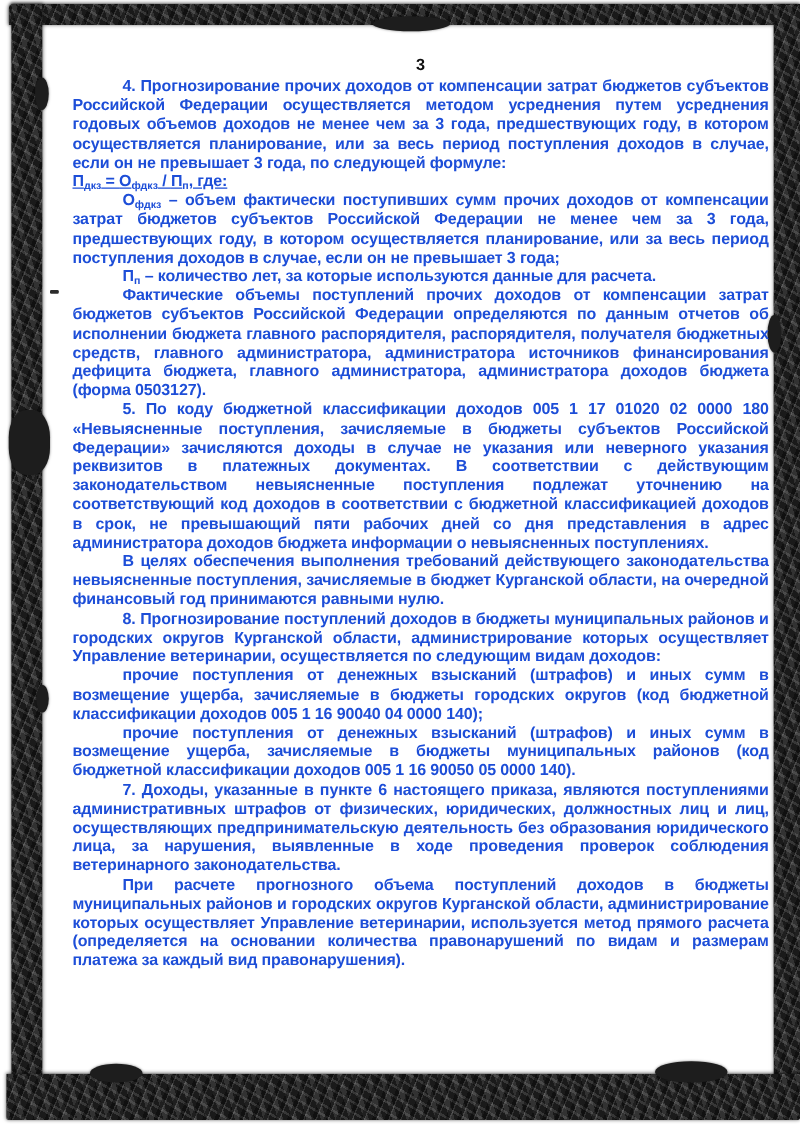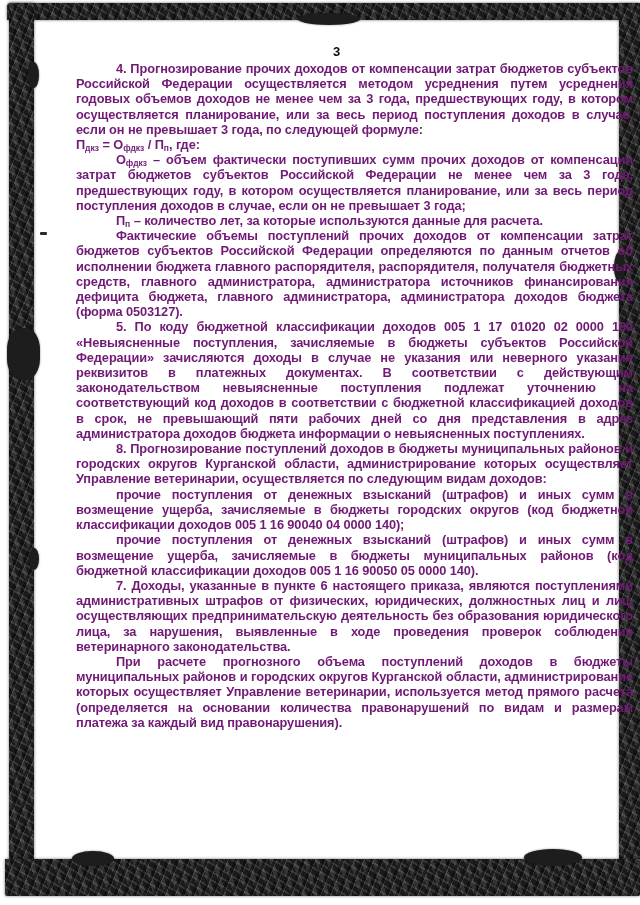--- a/index.html
+++ b/index.html
@@ -51,30 +51,30 @@
   }
   .pagenum {
     position: absolute;
     top: 44px; left: 58px; width: 557px;
     text-align: center;
     font-size: 13px; font-weight: bold;
     color: #0d0d0d;
   }
   .doc {
     position: absolute;
-    left: 76px; top: 61px; width: 557px;
-    color: #701a75;
+    left: 58px; top: 61px; width: 557px;
+    color: #1d4ed8;
     font-size: 12.8px;
     line-height: 15.2px;
     font-weight: bold;
     letter-spacing: -0.1px;
   }
   .doc p { margin: 0; text-align: justify; }
   .para { text-indent: 40px; }
-  .formula { text-align: center; text-indent: 0; }
+  .formula { text-align: center; text-indent: 0; text-decoration: underline; }
   sub, .sb {
     font-size: 8.5px;
     line-height: 0;
     letter-spacing: 0;
     vertical-align: -2px;
   }
 </style>
 </head>
 <body>
 
@@ -103,20 +103,21 @@
 
 
     <p class="para"><span>О</span><sub>фдкз</sub><span>&nbsp;– объем фактически поступивших сумм прочих доходов от компенсации затрат бюджетов субъектов Российской Федерации не менее чем за 3 года, предшествующих году, в котором осуществляется планирование, или за весь период поступления доходов в случае, если он не превышает 3 года;</span></p>
 
     <p class="para"><span>П</span><sub>п</sub><span>&nbsp;– количество лет, за которые используются данные для расчета.</span></p>
 
     <p class="para">Фактические объемы поступлений прочих доходов от компенсации затрат бюджетов субъектов Российской Федерации определяются по данным отчетов об исполнении бюджета главного распорядителя, распорядителя, получателя бюджетных средств, главного администратора, администратора источников финансирования дефицита бюджета, главного администратора, администратора доходов бюджета (форма 0503127).</p>
 
     <p class="para">5. По коду бюджетной классификации доходов 005 1 17 01020 02 0000 180 «Невыясненные поступления, зачисляемые в бюджеты субъектов Российской Федерации» зачисляются доходы в случае не указания или неверного указания реквизитов в платежных документах. В соответствии с действующим законодательством невыясненные поступления подлежат уточнению на соответствующий код доходов в соответствии с бюджетной классификацией доходов в срок, не превышающий пяти рабочих дней со дня представления в адрес администратора доходов бюджета информации о невыясненных поступлениях.</p>
 
+    <p class="para">В целях обеспечения выполнения требований действующего законодательства невыясненные поступления, зачисляемые в бюджет Курганской области, на очередной финансовый год принимаются равными нулю.</p>
 
     <p class="para">8. Прогнозирование поступлений доходов в бюджеты муниципальных районов и городских округов Курганской области, администрирование которых осуществляет Управление ветеринарии, осуществляется по следующим видам доходов:</p>
 
     <p class="para">прочие поступления от денежных взысканий (штрафов) и иных сумм в возмещение ущерба, зачисляемые в бюджеты городских округов (код бюджетной классификации доходов 005 1 16 90040 04 0000 140);</p>
 
     <p class="para">прочие поступления от денежных взысканий (штрафов) и иных сумм в возмещение ущерба, зачисляемые в бюджеты муниципальных районов (код бюджетной классификации доходов 005 1 16 90050 05 0000 140).</p>
 
     <p class="para">7. Доходы, указанные в пункте 6 настоящего приказа, являются поступлениями административных штрафов от физических, юридических, должностных лиц и лиц, осуществляющих предпринимательскую деятельность без образования юридического лица, за нарушения, выявленные в ходе проведения проверок соблюдения ветеринарного законодательства.</p>
 
     <p class="para">При расчете прогнозного объема поступлений доходов в бюджеты муниципальных районов и городских округов Курганской области, администрирование которых осуществляет Управление ветеринарии, используется метод прямого расчета (определяется на основании количества правонарушений по видам и размерам платежа за каждый вид правонарушения).</p>

